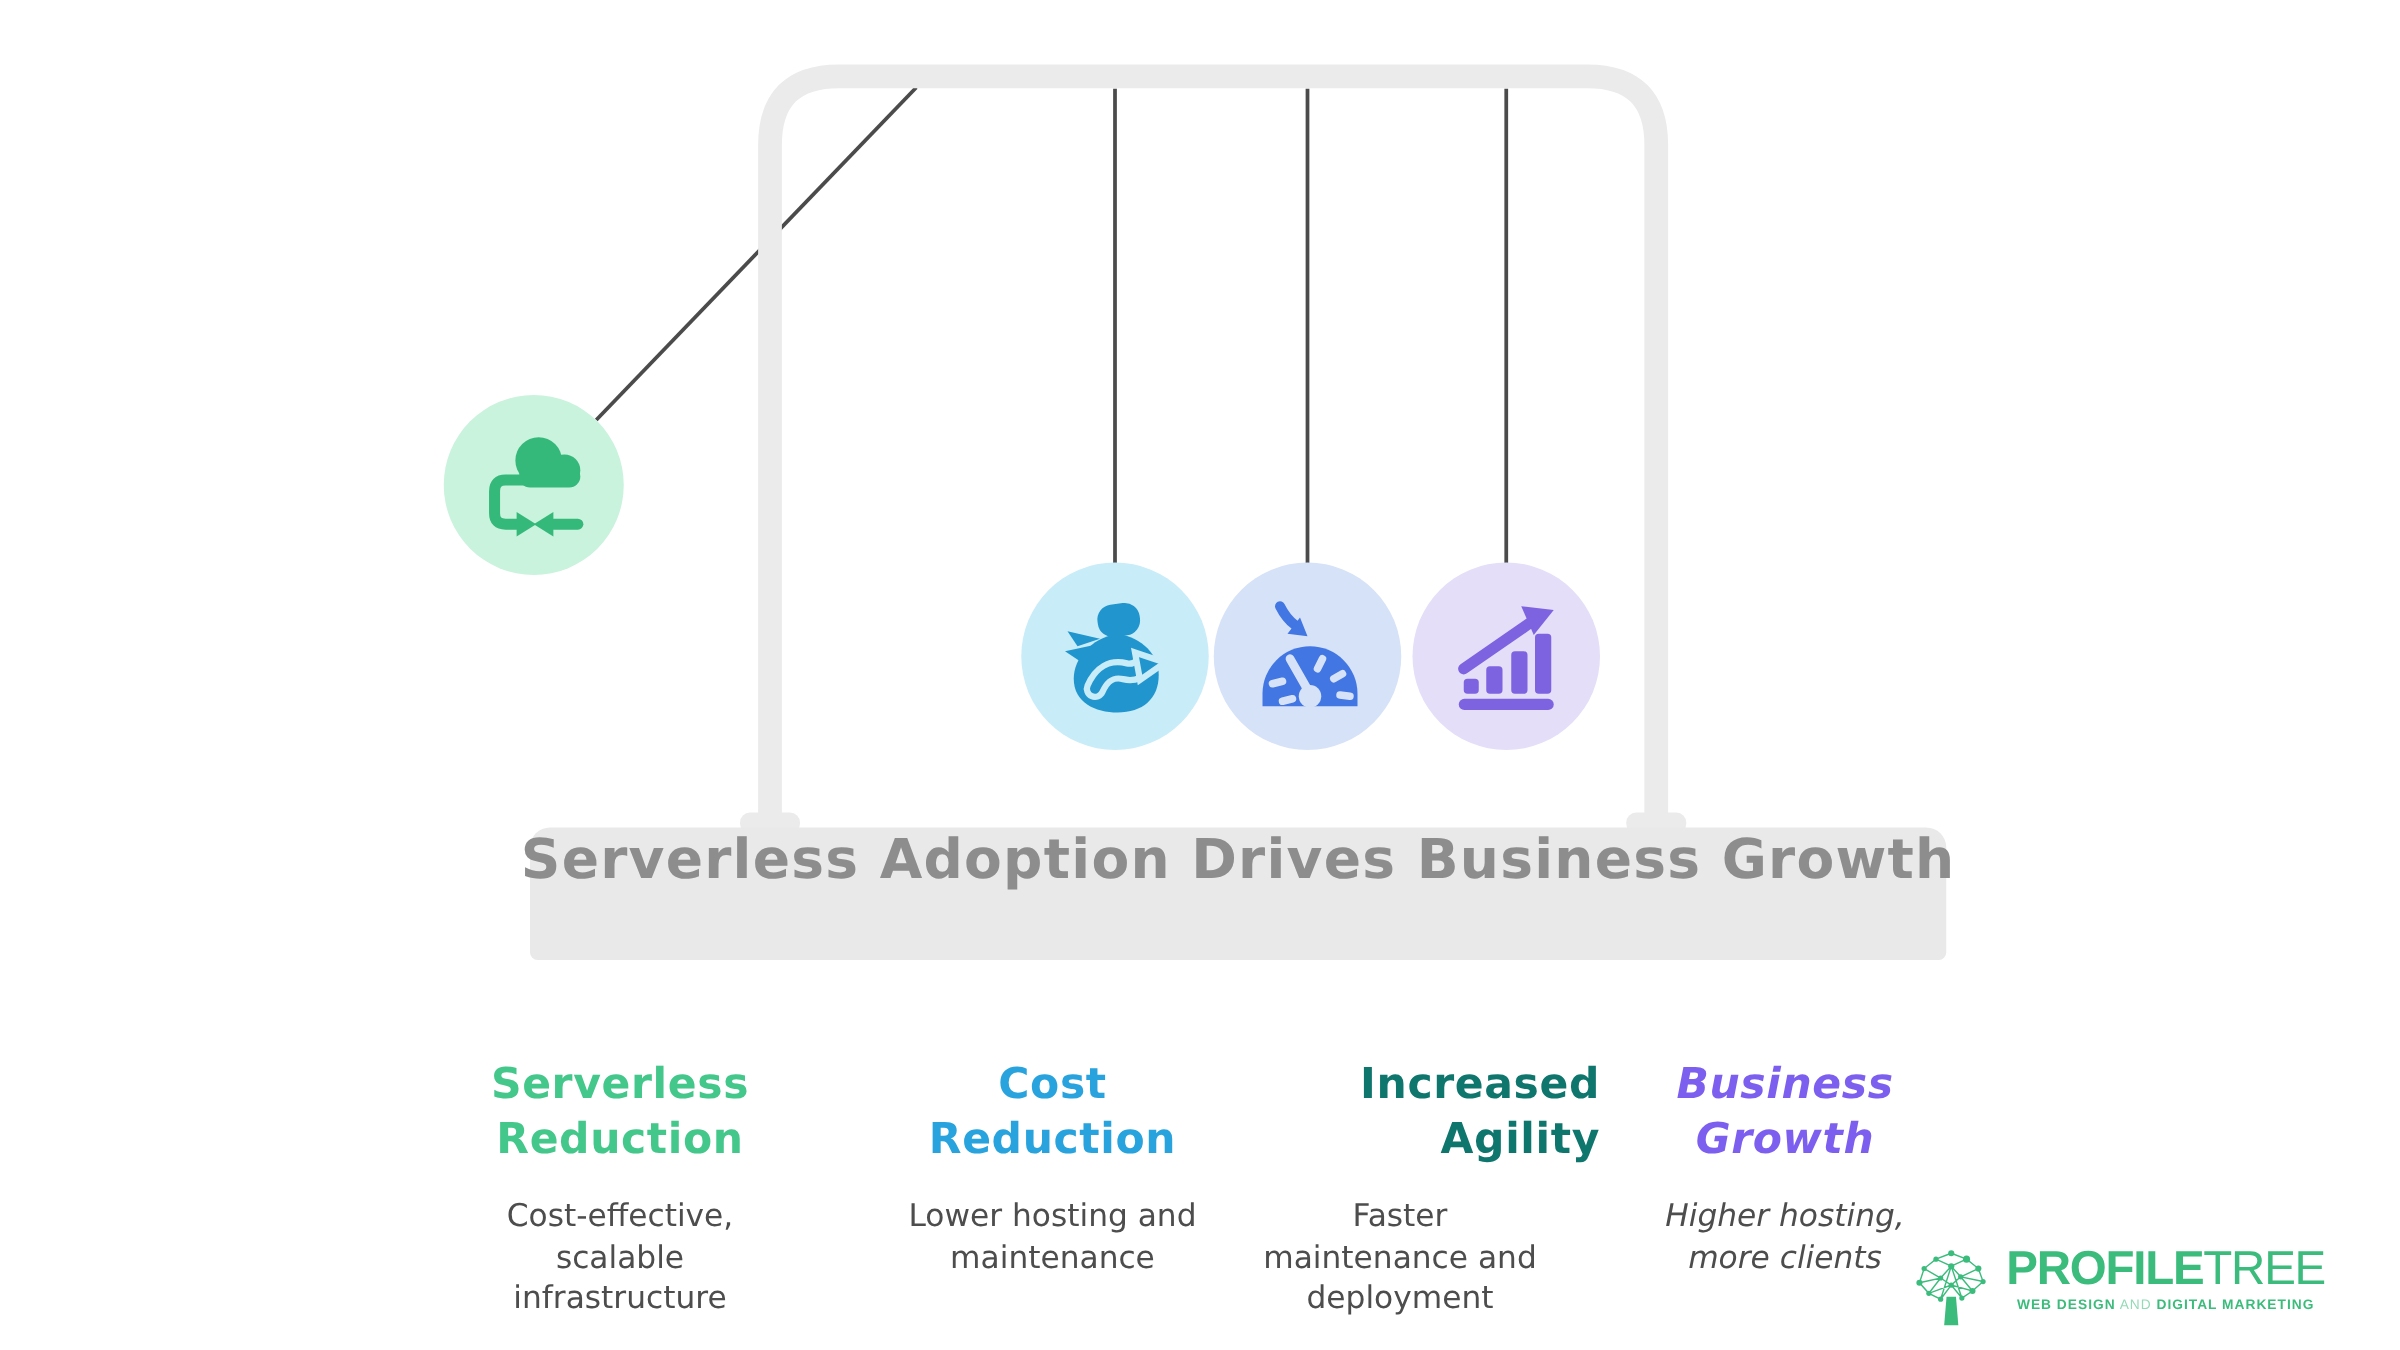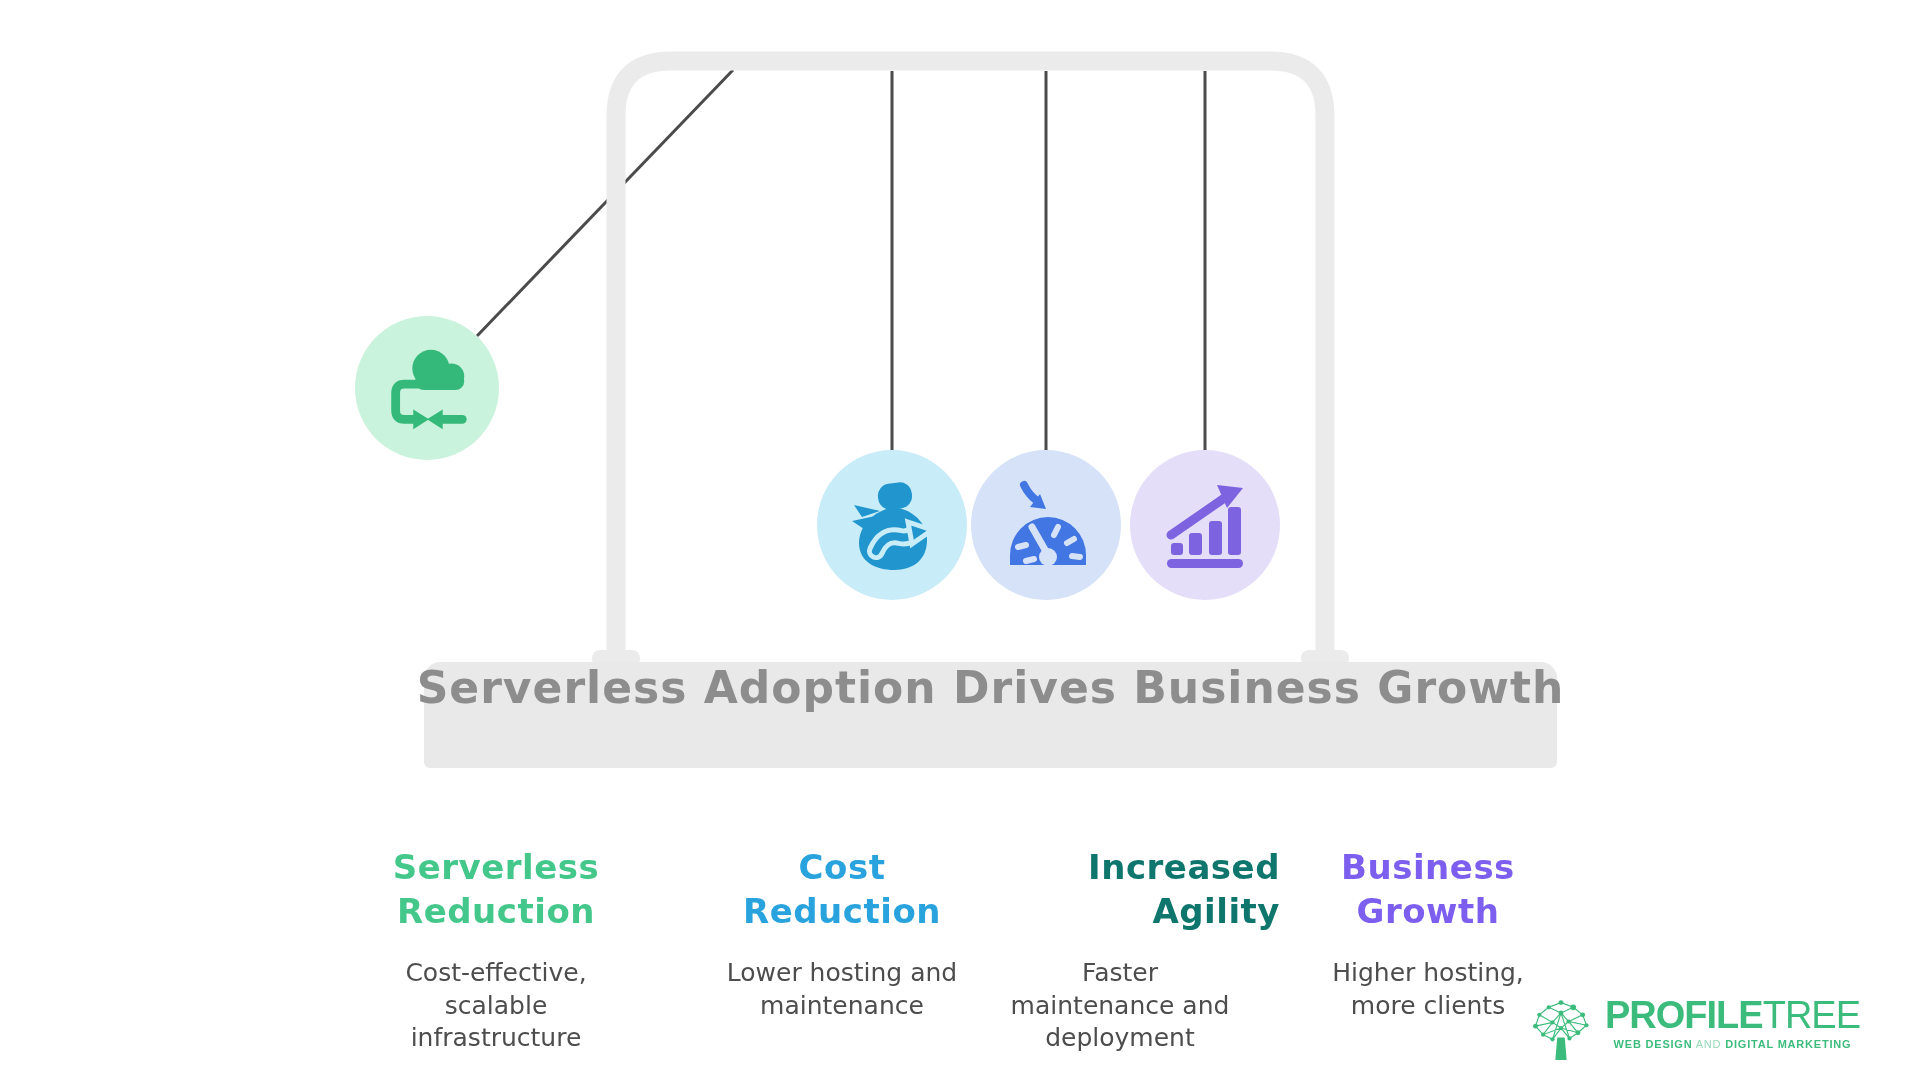--- a/index.html
+++ b/index.html
@@ -134,21 +134,21 @@
   <div class="desc">Lower hosting and
 maintenance</div>
 </div>
 <div class="col" style="left:960px;">
   <div class="heading" style="color: #0f766e; text-align: right;">Increased
 Agility</div>
   <div class="desc">Faster
 maintenance and
 deployment</div>
 </div>
-<div class="col" style="left:1268px;">
+<div class="col" style="left:1268px;font-style:italic;">
   <div class="heading" style="color: rgb(125, 95, 240);">Business
 Growth</div>
   <div class="desc">Higher hosting,
 more clients</div>
 </div>
 
 <div class="logo">
   <svg width="68" height="66" viewBox="0 0 70 70" style="color: rgb(60, 188, 124);">
     <g stroke="currentColor" stroke-width="1.2" fill="none">
       <path d="M35 7 L22 12 L12 20 L8 32 L16 41 L26 46 L35 18 L22 12 M35 7 L48 12 L58 20 L62 31 L53 39 L44 45 L35 18 L48 12

